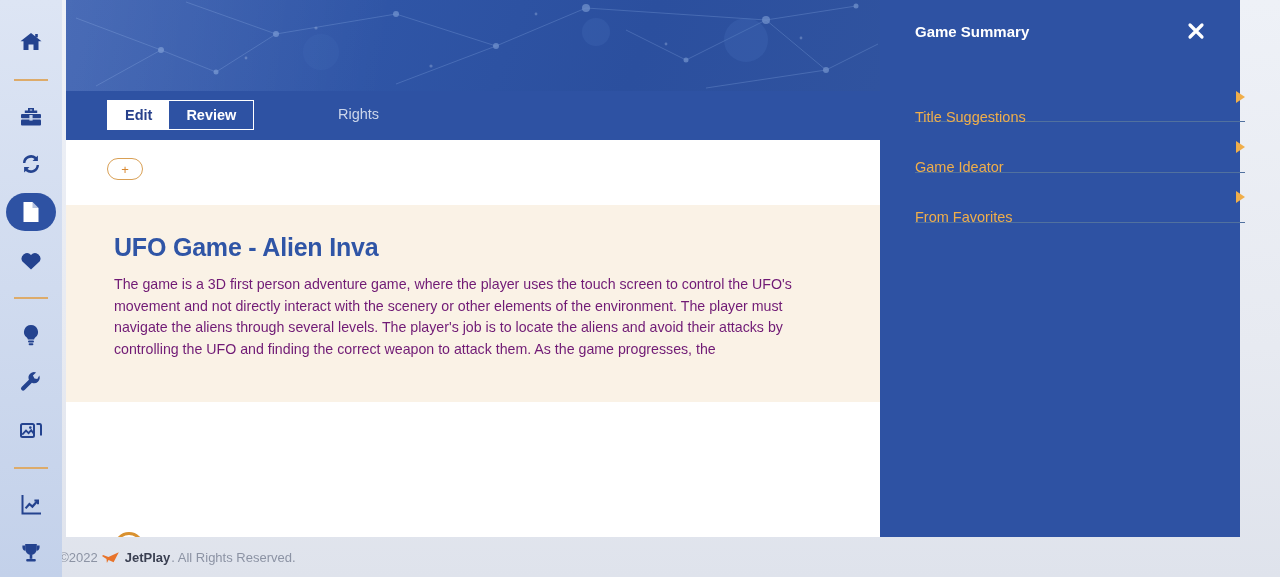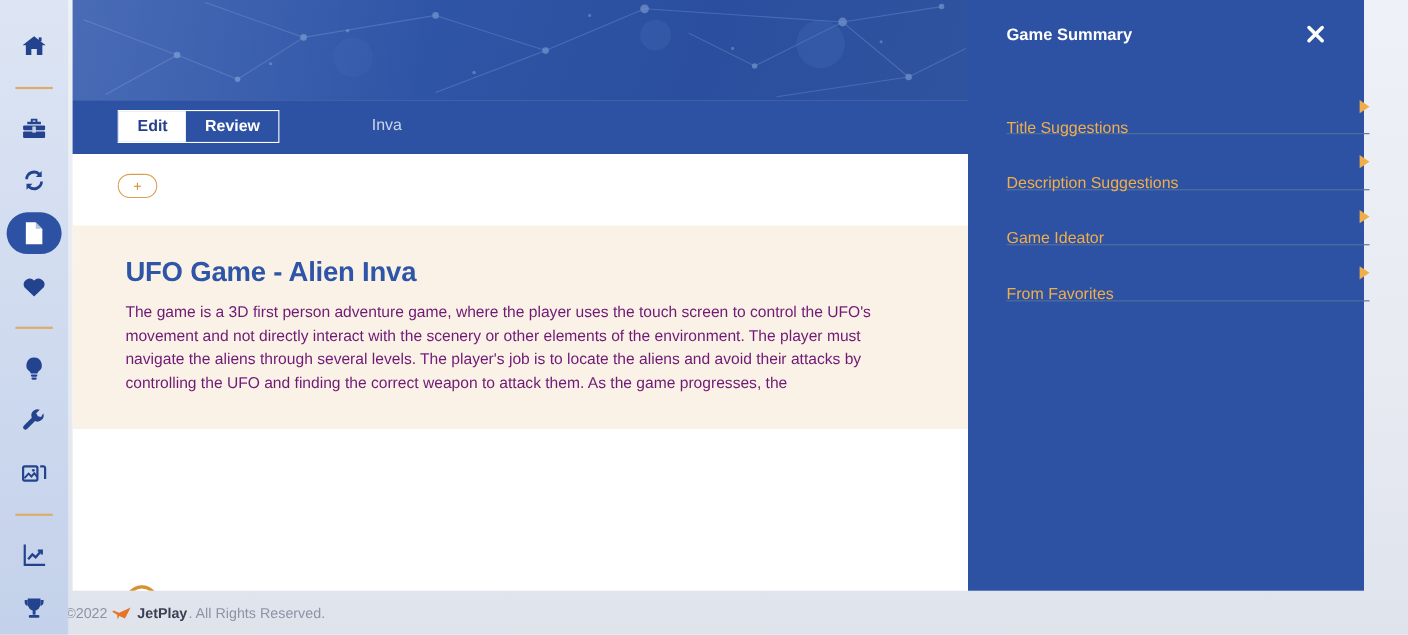--- a/index.html
+++ b/index.html
@@ -124,21 +124,21 @@
     border-radius: 12px;
     color: #d9872e;
     font-size: 13px;
     display: flex; align-items: center; justify-content: center;
     background: #fff;
   }
   #concept-card {
     position: absolute;
     left: 0; top: 65px;
     width: 814px;
-    padding: 28px 44px 30px 48px;
+    padding: 28px 44px 42px 48px;
     background: #faf2e6;
   }
   #concept-title {
     font-size: 25px;
     font-weight: bold;
     color: #2f55a6;
     margin-bottom: 12px;
     letter-spacing: -0.2px;
   }
   #concept-body {
@@ -377,21 +377,21 @@
       <circle cx="255" cy="52" r="18" fill="#5f8fd8" opacity=".15"></circle>
     </svg>
     <div class="sheen"></div>
   </header>
 
   <div id="tabbar">
     <div class="tabgroup">
       <div class="tab active">Edit</div>
       <div class="tab">Review</div>
     </div>
-    <div class="tab-plain">Inva</div>
+    <div class="tab-plain">Rights</div>
   </div>
 
   <main id="content">
 
     <div id="add-pill">+</div>
 
     <section id="concept-card">
       <div id="concept-title">UFO Game - Alien Inva</div>
       <p id="concept-body">The game is a 3D first person adventure game, where the player uses the touch screen to control the UFO's movement and not directly interact with the scenery or other elements of the environment. The player must navigate the aliens through several levels. The player's job is to locate the aliens and avoid their attacks by controlling the UFO and finding the correct weapon to attack them. As the game progresses, the</p>
     </section>
@@ -403,24 +403,20 @@
     <div id="panel-title">Game Summary</div>
     <div id="panel-close">
       <svg width="18" height="18" viewBox="0 0 18 18" stroke="currentColor" stroke-width="3.2" stroke-linecap="round">
         <path d="M3 3 L15 15 M15 3 L3 15"></path>
       </svg>
     </div>
 
     <div id="panel-list">
       <div class="panel-row">
         <span class="panel-row-label">Title Suggestions</span>
-        <span class="panel-arrow"></span>
-      </div>
-      <div class="panel-row">
-        <span class="panel-row-label">Description Suggestions</span>
         <span class="panel-arrow"></span>
       </div>
       <div class="panel-row">
         <span class="panel-row-label">Game Ideator</span>
         <span class="panel-arrow"></span>
       </div>
       <div class="panel-row">
         <span class="panel-row-label">From Favorites</span>
         <span class="panel-arrow"></span>
       </div>

